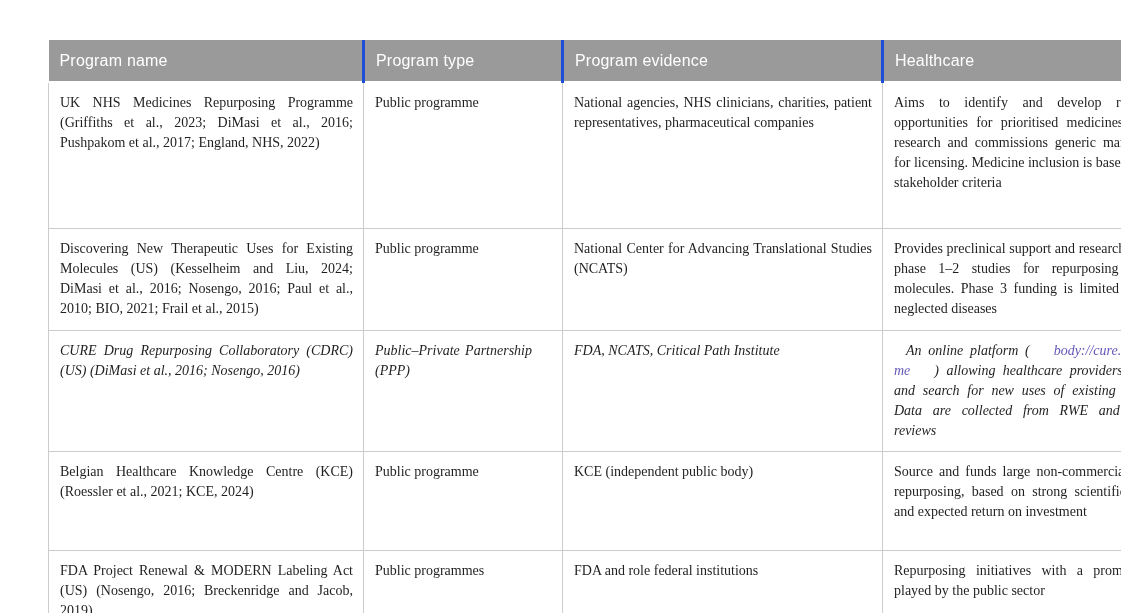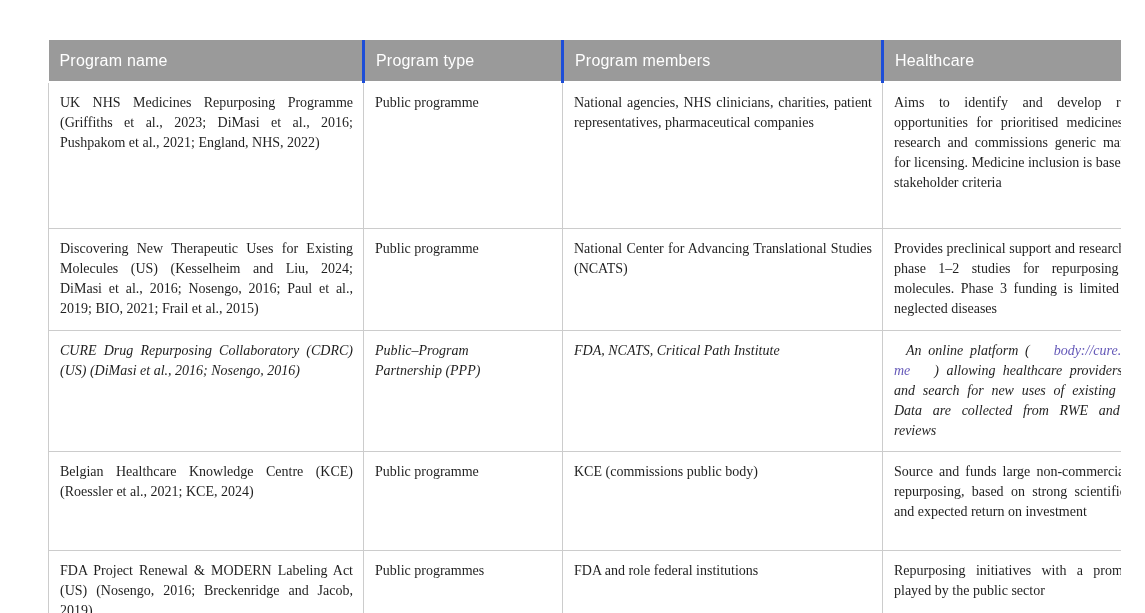--- a/index.html
+++ b/index.html
@@ -76,47 +76,47 @@
     <colgroup>
       <col style="width:315px">
       <col style="width:199px">
       <col style="width:320px">
       <col style="width:311px">
     </colgroup>
     <thead>
       <tr>
         <th>Program name</th>
         <th>Program type</th>
-        <th>Program members</th>
+        <th>Program evidence</th>
         <th>Healthcare</th>
       </tr>
     </thead>
     <tbody id="table-body">
         <tr>
-          <td class="col-name">UK NHS Medicines Repurposing Programme (Griffiths et al., 2023; DiMasi et al., 2016; Pushpakom et al., 2021; England, NHS, 2022)</td>
+          <td class="col-name">UK NHS Medicines Repurposing Programme (Griffiths et al., 2023; DiMasi et al., 2016; Pushpakom et al., 2017; England, NHS, 2022)</td>
           <td class="col-type">Public programme</td>
           <td class="col-members">National agencies, NHS clinicians, charities, patient representatives, pharmaceutical companies</td>
           <td class="col-operation">Aims to identify and develop repurposing opportunities for prioritised medicines. It funds research and commissions generic manufacturers for licensing. Medicine inclusion is based on multi-stakeholder criteria</td>
         </tr>
         <tr>
-          <td class="col-name">Discovering New Therapeutic Uses for Existing Molecules (US) (Kesselheim and Liu, 2024; DiMasi et al., 2016; Nosengo, 2016; Paul et al., 2019; BIO, 2021; Frail et al., 2015)</td>
+          <td class="col-name">Discovering New Therapeutic Uses for Existing Molecules (US) (Kesselheim and Liu, 2024; DiMasi et al., 2016; Nosengo, 2016; Paul et al., 2010; BIO, 2021; Frail et al., 2015)</td>
           <td class="col-type">Public programme</td>
           <td class="col-members">National Center for Advancing Translational Studies (NCATS)</td>
           <td class="col-operation">Provides preclinical support and research grants for phase 1–2 studies for repurposing approved molecules. Phase 3 funding is limited to rare or neglected diseases</td>
         </tr>
         <tr>
           <td class="col-name">CURE Drug Repurposing Collaboratory (CDRC) (US) (DiMasi et al., 2016; Nosengo, 2016)</td>
-          <td class="col-type">Public–Program Partnership (PPP)</td>
+          <td class="col-type">Public–Private Partnership (PPP)</td>
           <td class="col-members">FDA, NCATS, Critical Path Institute</td>
           <td class="col-operation"><span>An online platform (</span><a class="cell-link" href="#">body://cure.ncats.io/home</a><span>) allowing healthcare providers to report and search for new uses of existing medicines. Data are collected from RWE and literature reviews</span></td>
         </tr>
         <tr>
           <td class="col-name">Belgian Healthcare Knowledge Centre (KCE) (Roessler et al., 2021; KCE, 2024)</td>
           <td class="col-type">Public programme</td>
-          <td class="col-members">KCE (commissions public body)</td>
+          <td class="col-members">KCE (independent public body)</td>
           <td class="col-operation">Source and funds large non-commercial RCTs in repurposing, based on strong scientific evidence and expected return on investment</td>
         </tr>
         <tr>
           <td class="col-name">FDA Project Renewal &amp; MODERN Labeling Act (US) (Nosengo, 2016; Breckenridge and Jacob, 2019)</td>
           <td class="col-type">Public programmes</td>
           <td class="col-members">FDA and role federal institutions</td>
           <td class="col-operation">Repurposing initiatives with a prominent role played by the public sector</td>
         </tr>
       </tbody>
   </table>

